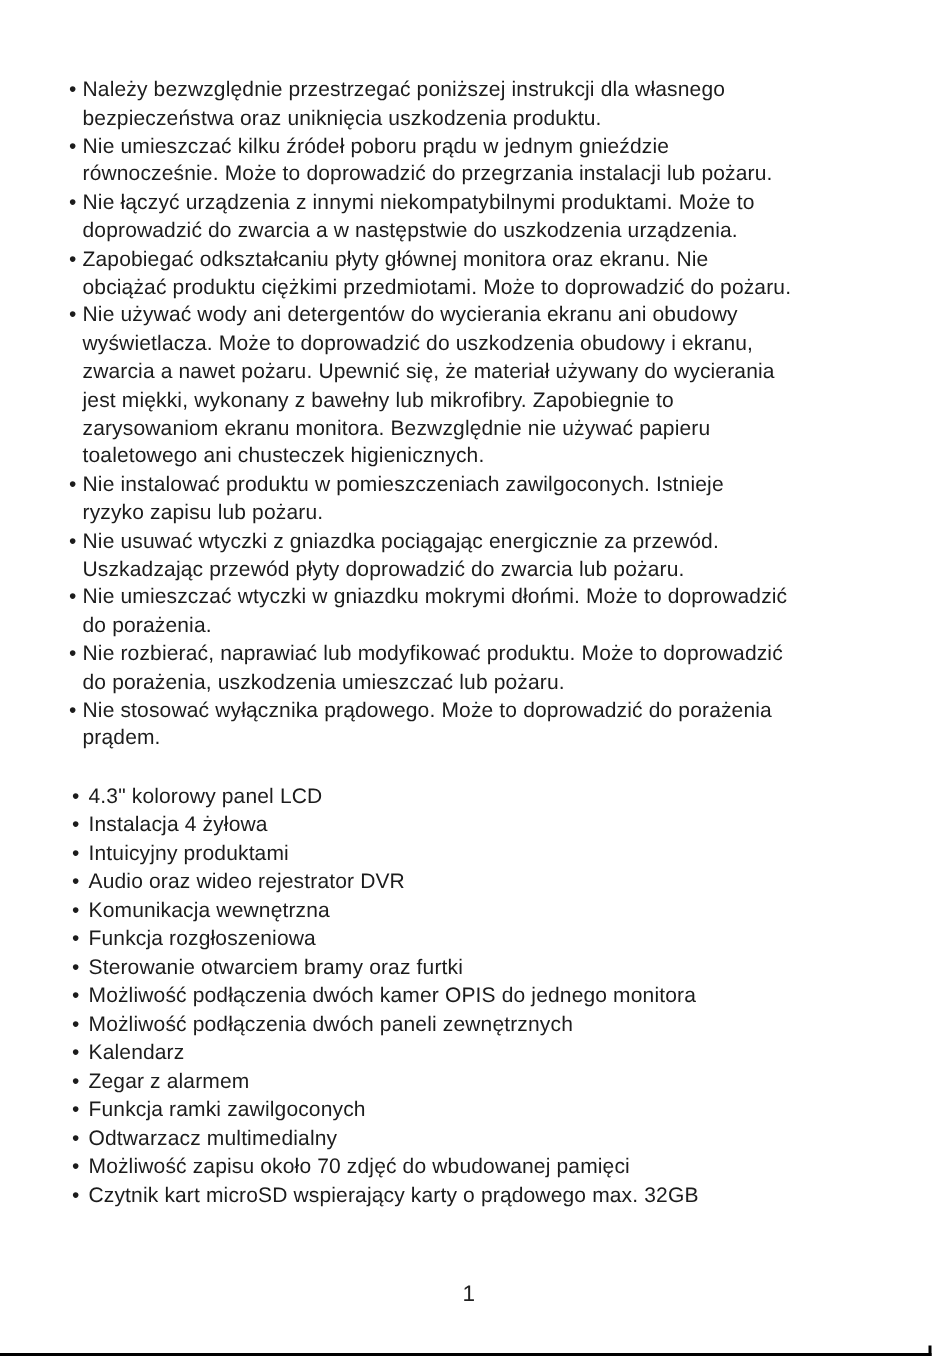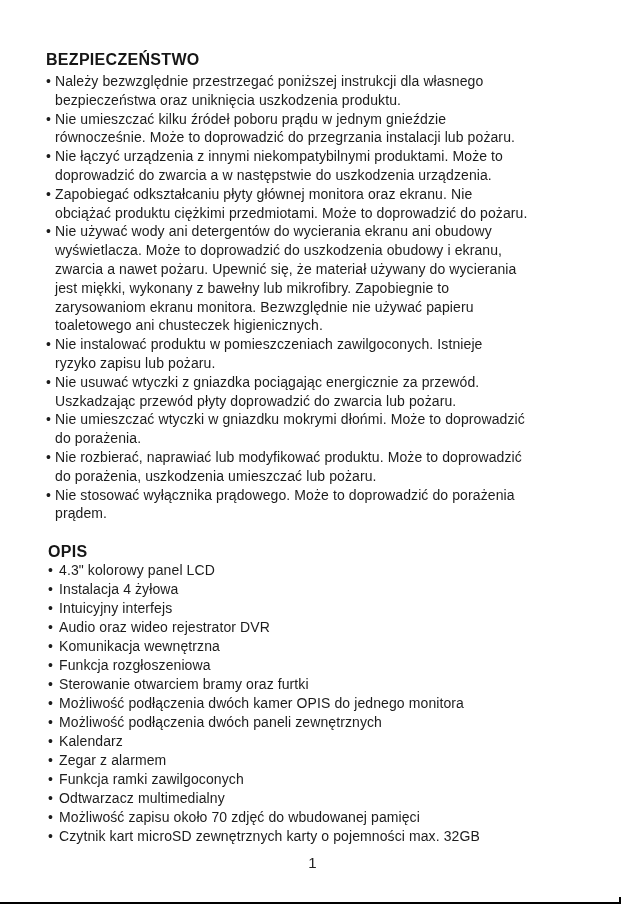--- a/index.html
+++ b/index.html
@@ -81,21 +81,20 @@
     background: #000000;
   }
 </style>
 </head>
 <body>
 
 <div class="page">
   <div class="content">
 
     <section class="section-safety">
-      <h1 class="section-title">BEZPIECZEŃSTWO</h1>
       <ul class="bullet-list">
 
           <li class="bullet-item">
             <span class="bullet">•</span>
             <span class="item-text">Należy bezwzględnie przestrzegać poniższej instrukcji dla własnego
 bezpieczeństwa oraz uniknięcia uszkodzenia produktu.</span>
           </li>
 
           <li class="bullet-item">
             <span class="bullet">•</span>
@@ -151,36 +150,35 @@
 
           <li class="bullet-item">
             <span class="bullet">•</span>
             <span class="item-text">Nie stosować wyłącznika prądowego. Może to doprowadzić do porażenia
 prądem.</span>
           </li>
         </ul>
     </section>
 
     <section class="section-desc">
-      <h1 class="section-title">OPIS</h1>
       <ul class="bullet-list">
 
           <li class="bullet-item">
             <span class="bullet">•</span>
             <span class="item-text">4.3" kolorowy panel LCD</span>
           </li>
 
           <li class="bullet-item">
             <span class="bullet">•</span>
             <span class="item-text">Instalacja 4 żyłowa</span>
           </li>
 
           <li class="bullet-item">
             <span class="bullet">•</span>
-            <span class="item-text">Intuicyjny interfejs</span>
+            <span class="item-text">Intuicyjny produktami</span>
           </li>
 
           <li class="bullet-item">
             <span class="bullet">•</span>
             <span class="item-text">Audio oraz wideo rejestrator DVR</span>
           </li>
 
           <li class="bullet-item">
             <span class="bullet">•</span>
             <span class="item-text">Komunikacja wewnętrzna</span>
@@ -226,21 +224,21 @@
             <span class="item-text">Odtwarzacz multimedialny</span>
           </li>
 
           <li class="bullet-item">
             <span class="bullet">•</span>
             <span class="item-text">Możliwość zapisu około 70 zdjęć do wbudowanej pamięci</span>
           </li>
 
           <li class="bullet-item">
             <span class="bullet">•</span>
-            <span class="item-text">Czytnik kart microSD zewnętrznych karty o pojemności max. 32GB</span>
+            <span class="item-text">Czytnik kart microSD wspierający karty o prądowego max. 32GB</span>
           </li>
         </ul>
     </section>
 
   </div>
 
   <div class="page-number">1</div>
 
   <div class="bottom-rule"></div>
   <div class="bottom-rule-tick"></div>

